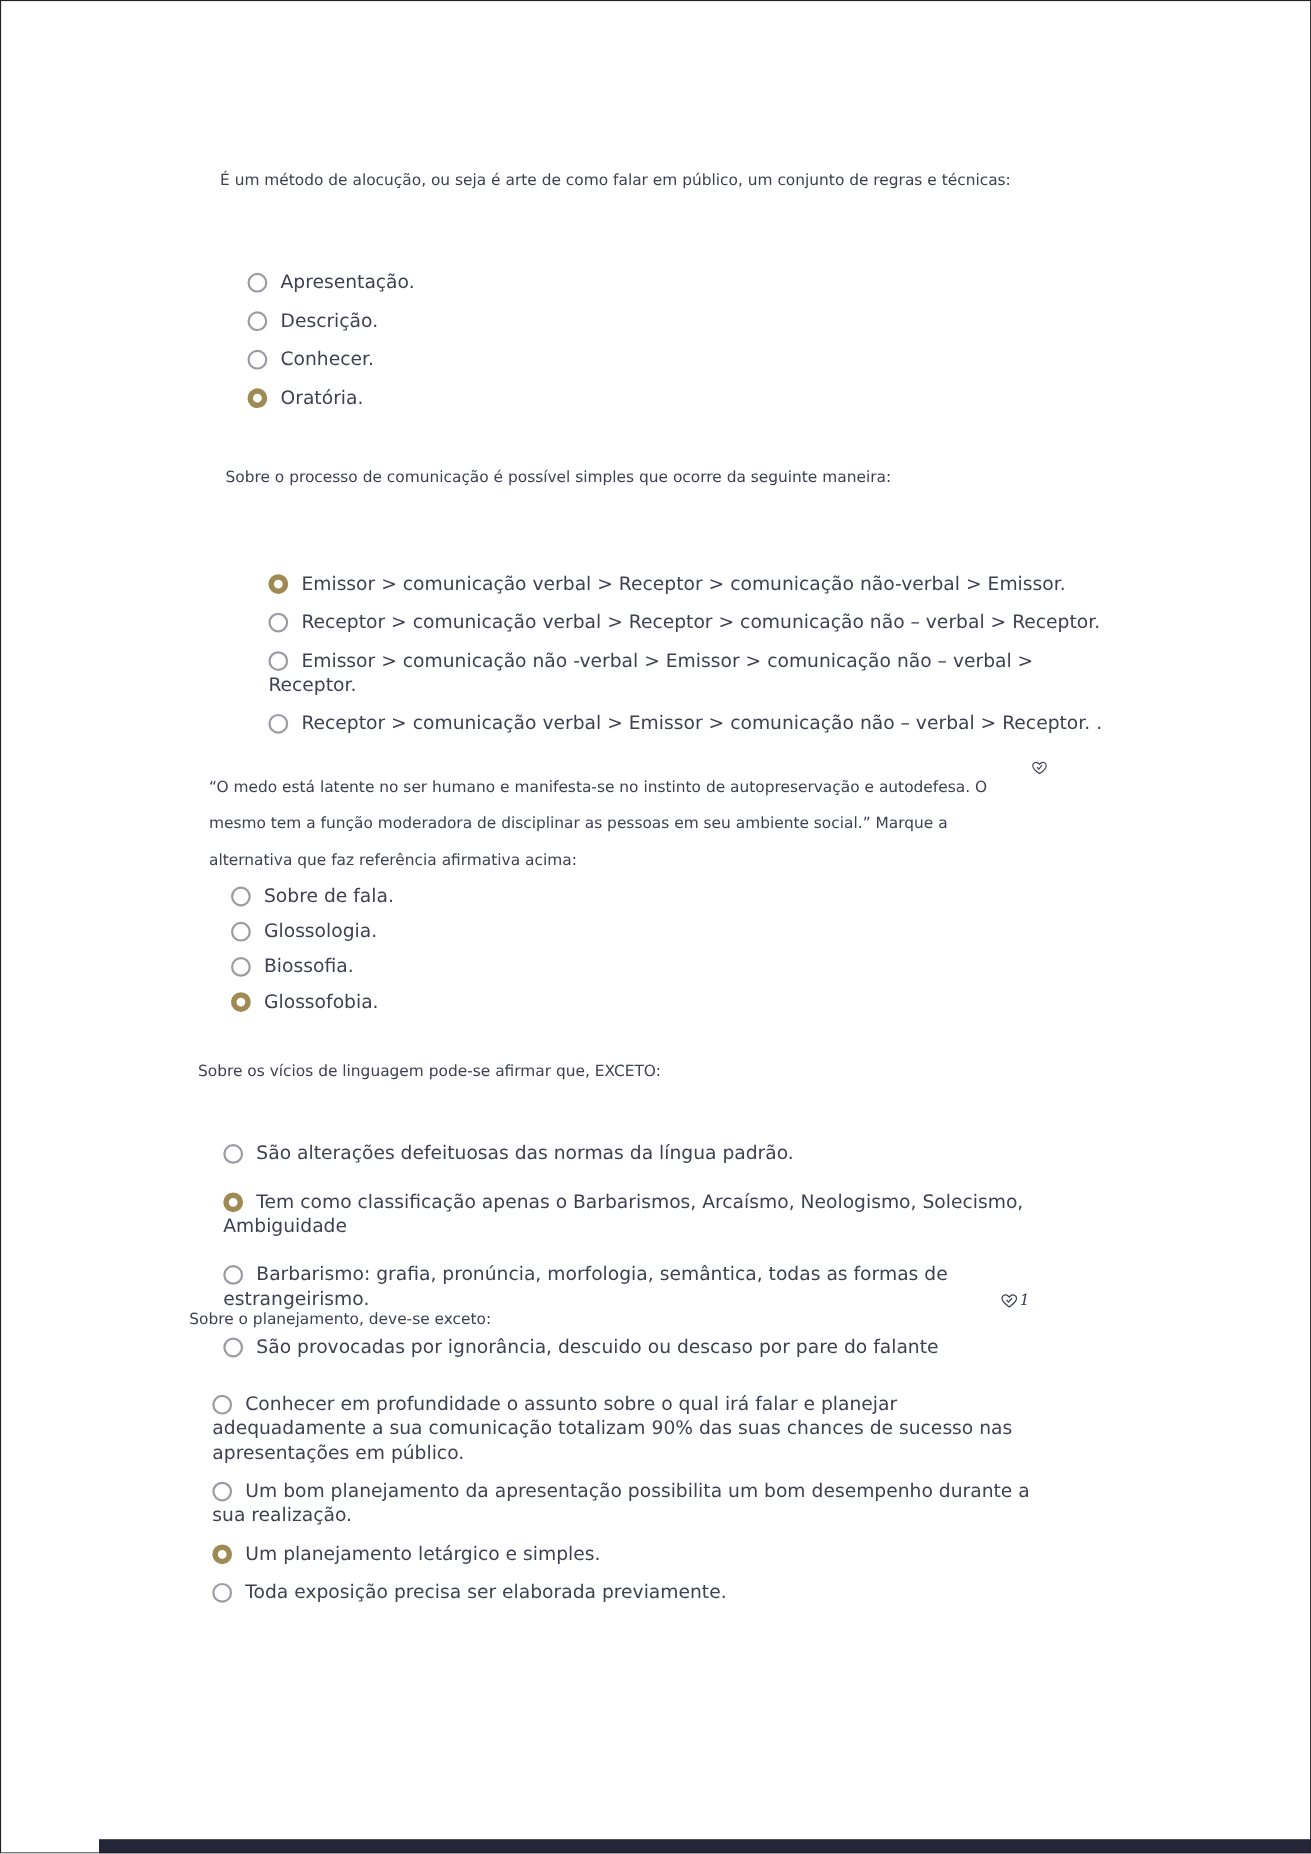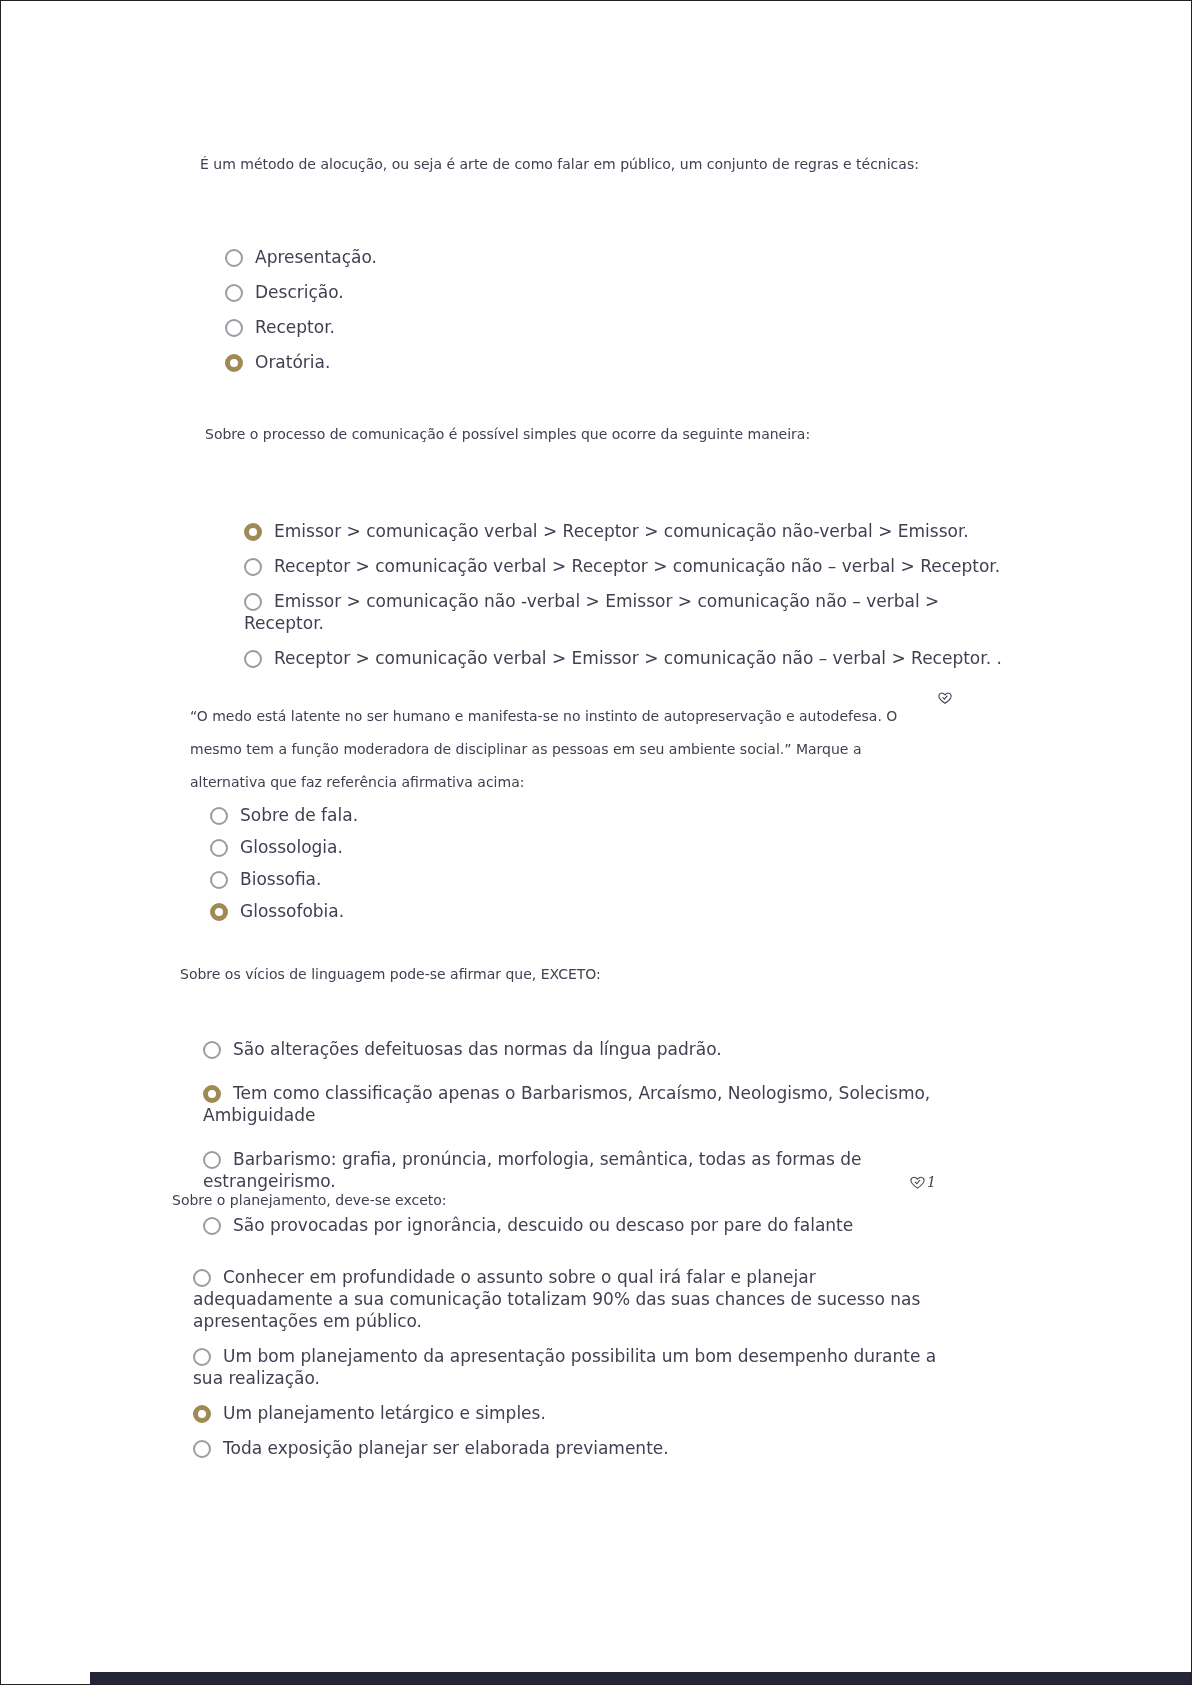--- a/index.html
+++ b/index.html
@@ -70,21 +70,21 @@
 <body>
 
 <div class="frame"></div>
 
 <main>
 
   <div class="qtext" style="left:200px; top:148px; width:800px">É um método de alocução, ou seja é arte de como falar em público, um conjunto de regras e técnicas:</div>
   <div class="opts" style="left:225px; top:246px; width:760px">
     <label class="option"><span class="radio"></span><span>Apresentação.</span></label>
     <label class="option"><span class="radio"></span><span>Descrição.</span></label>
-    <label class="option"><span class="radio"></span><span>Receptor.</span></label>
+    <label class="option"><span class="radio"></span><span>Conhecer.</span></label>
     <label class="option"><span class="radio selected"></span><span>Oratória.</span></label>
   </div>
 
   <div class="qtext" style="left:205px; top:418px; width:800px">Sobre o processo de comunicação é possível simples que ocorre da seguinte maneira:</div>
   <div class="opts" style="left:244px; top:520px; width:780px">
     <label class="option"><span class="radio selected"></span><span>Emissor &gt; comunicação verbal &gt; Receptor &gt; comunicação não-verbal &gt; Emissor.</span></label>
     <label class="option"><span class="radio"></span><span>Receptor &gt; comunicação verbal &gt; Receptor &gt; comunicação não – verbal &gt; Receptor.</span></label>
     <label class="option"><span class="radio"></span><span>Emissor &gt; comunicação não -verbal &gt; Emissor &gt; comunicação não – verbal &gt; Receptor.</span></label>
     <label class="option"><span class="radio"></span><span>Receptor &gt; comunicação verbal &gt; Emissor &gt; comunicação não – verbal &gt; Receptor. .</span></label>
   </div>
@@ -116,18 +116,18 @@
     <svg width="15" height="15" viewBox="0 0 24 24">
       <path d="M12 21S4 15.5 2 11C.5 7 3 3.5 6.5 3.5c2.2 0 3.9 1.2 5.5 3 1.6-1.8 3.3-3 5.5-3C21 3.5 23.5 7 22 11c-2 4.5-10 10-10 10z" fill="none" stroke="currentColor" stroke-width="1.8"></path>
       <path d="M8 11l3 3 5-6" fill="none" stroke="currentColor" stroke-width="1.8"></path>
     </svg>
     <span class="count">1</span>
   </div>
   <div class="opts" style="left:193px; top:1266px; width:745px">
     <label class="option"><span class="radio"></span><span>Conhecer em profundidade o assunto sobre o qual irá falar e planejar adequadamente a sua comunicação totalizam 90% das suas chances de sucesso nas apresentações em público.</span></label>
     <label class="option"><span class="radio"></span><span>Um bom planejamento da apresentação possibilita um bom desempenho durante a sua realização.</span></label>
     <label class="option"><span class="radio selected"></span><span>Um planejamento letárgico e simples.</span></label>
-    <label class="option"><span class="radio"></span><span>Toda exposição planejar ser elaborada previamente.</span></label>
+    <label class="option"><span class="radio"></span><span>Toda exposição precisa ser elaborada previamente.</span></label>
   </div>
 
   <div class="footer-bar" style="background: rgb(36, 38, 56);"></div>
 
 </main>
 
 </body></html>

